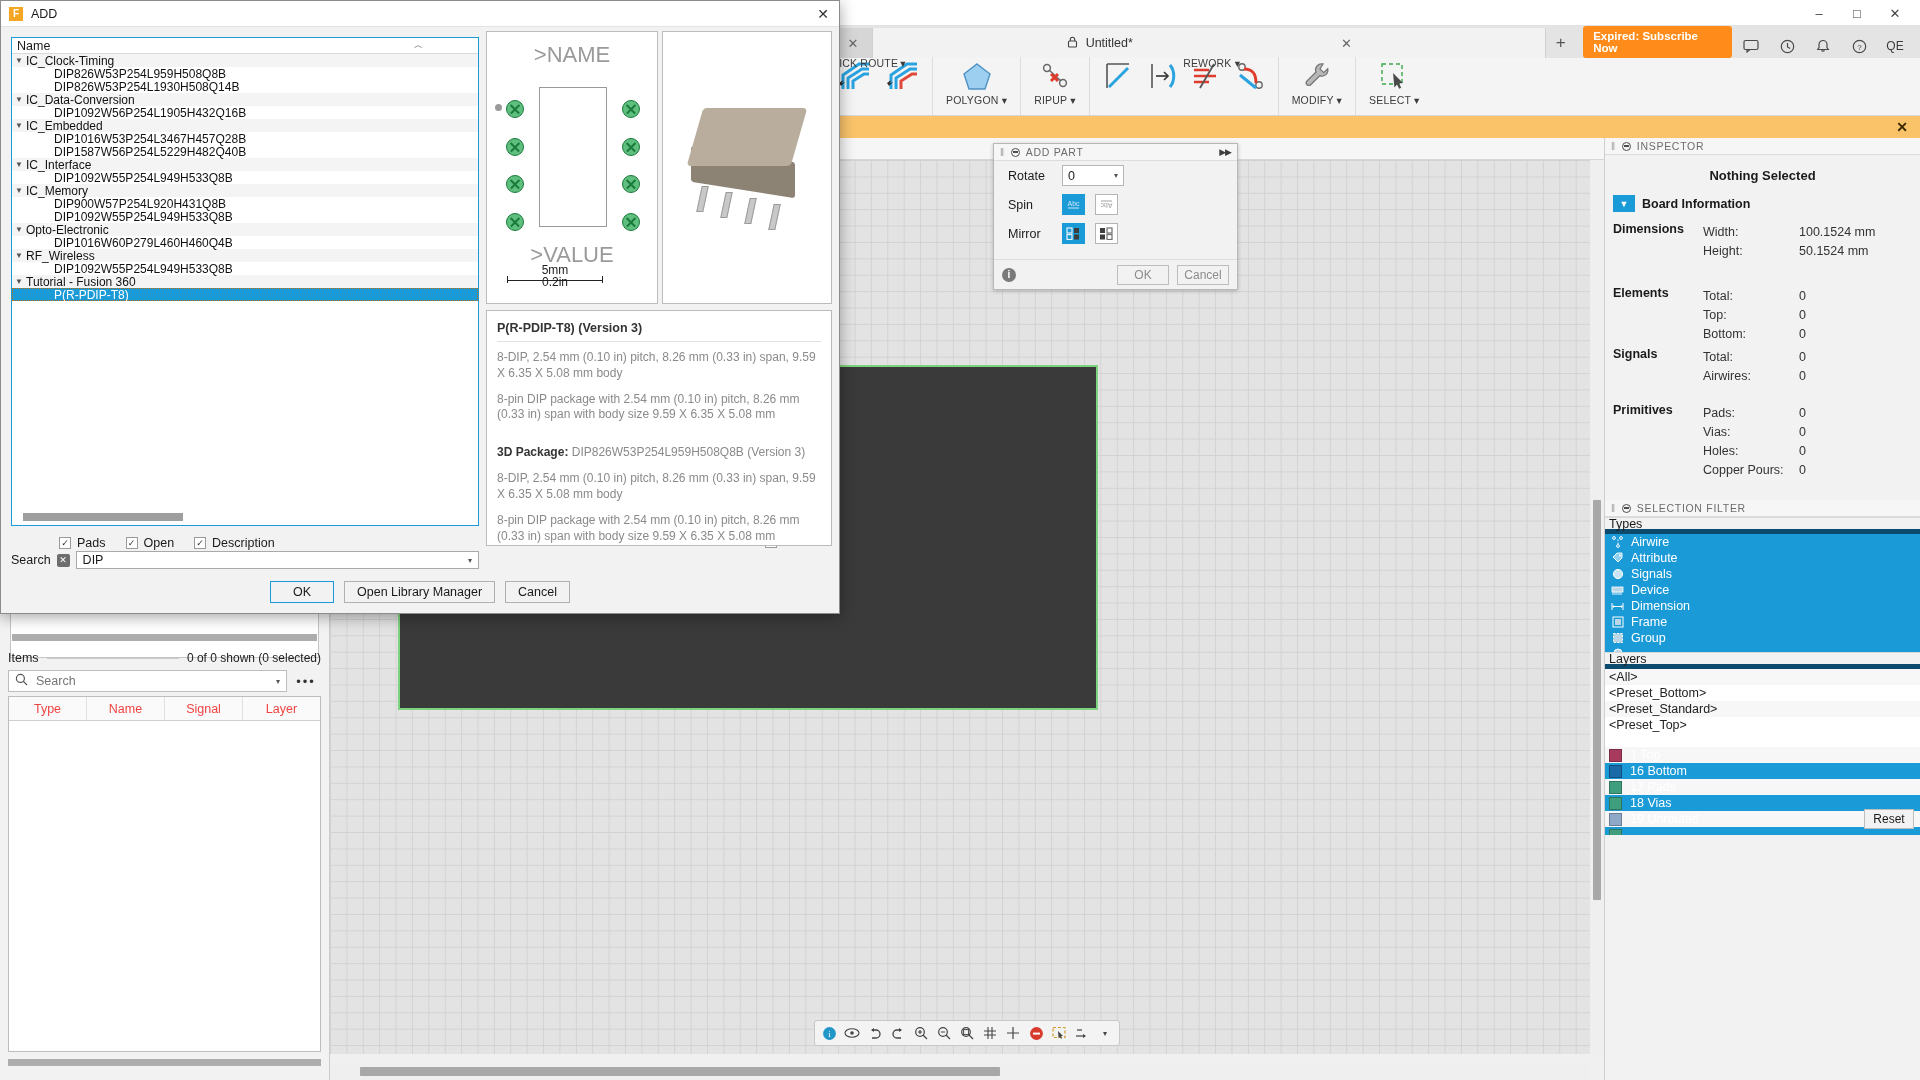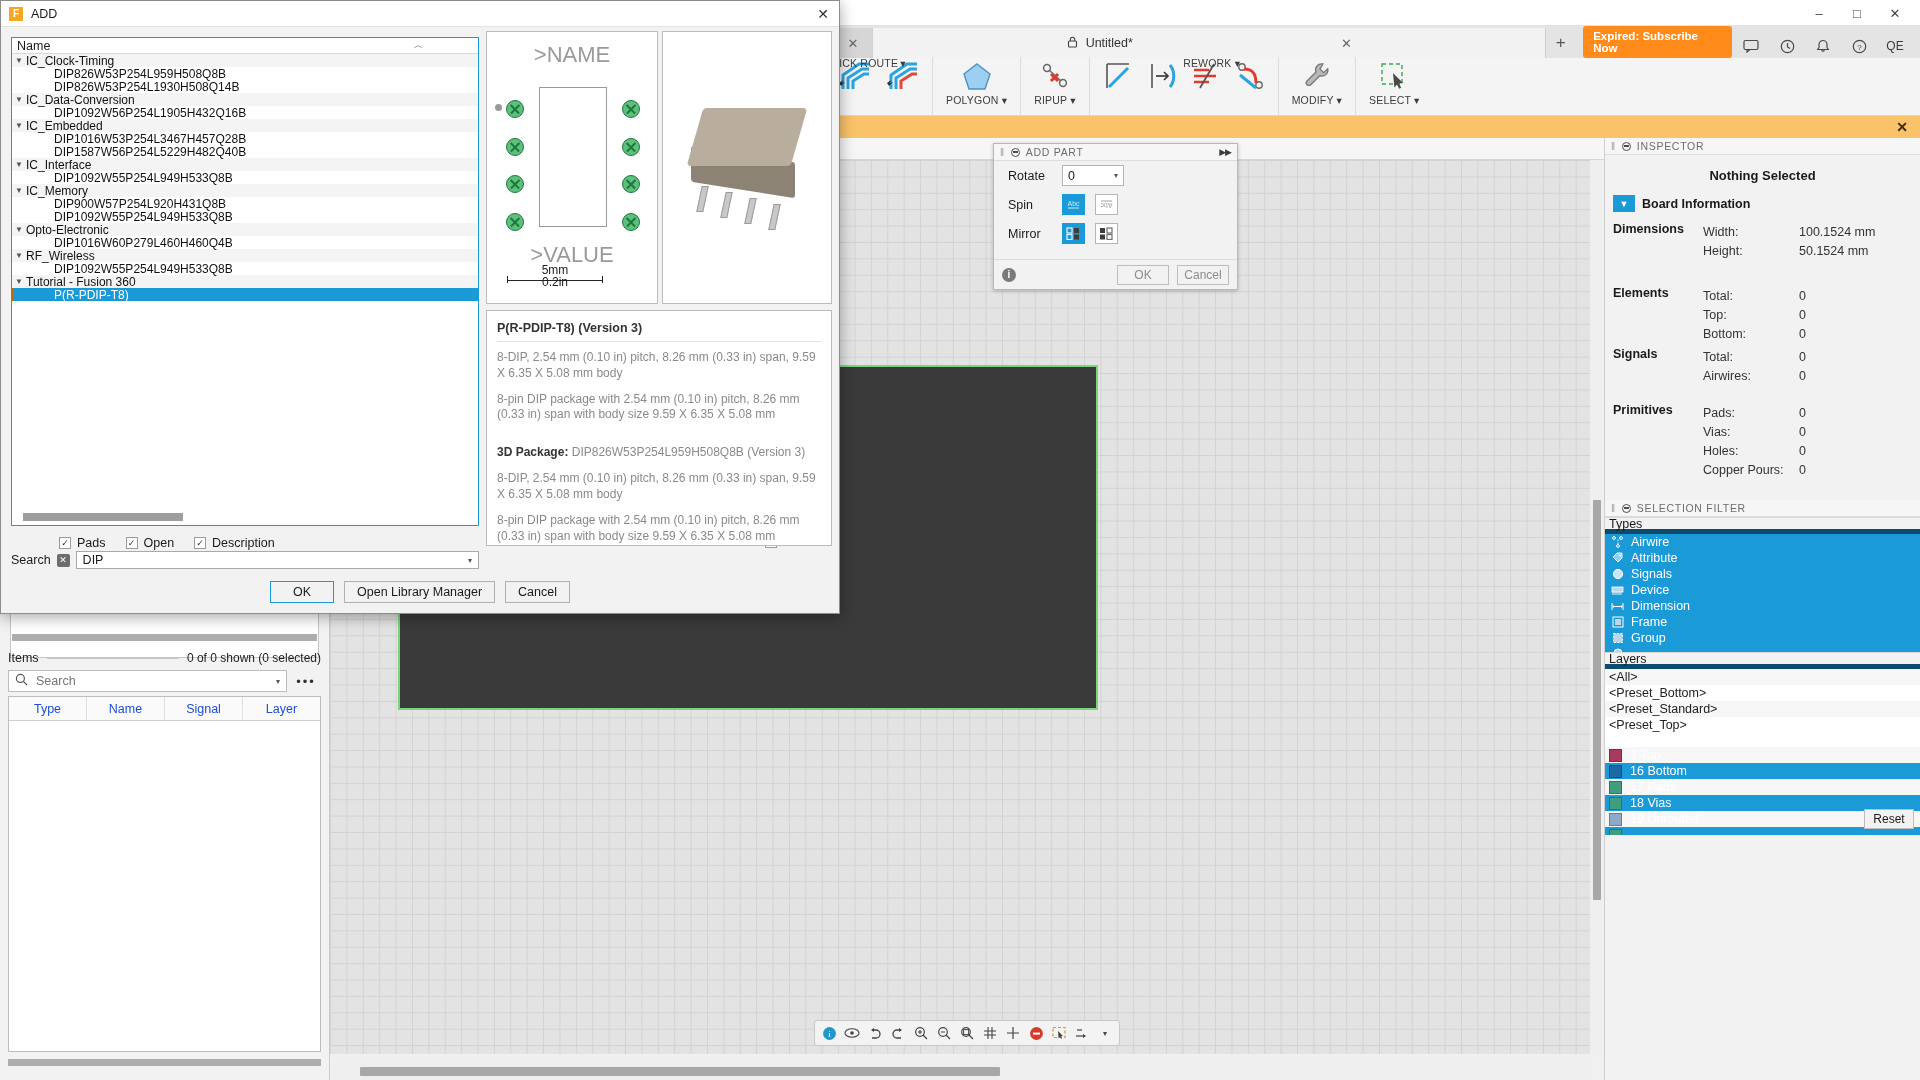--- a/index.html
+++ b/index.html
@@ -64,21 +64,21 @@
   .ld-box { position:absolute; left:10px; right:10px; top:470px; height:50px; background:#fff; border:1px solid #c5c5c5; }
   .ld-scroll { position:absolute; left:12px; right:12px; top:496px; height:7px; background:#adadad; }
   .items-hdr { position:absolute; left:8px; right:8px; top:512px; height:16px; display:flex; align-items:center; font-size:12.5px; color:#222; gap:8px; }
   .items-rule { flex:1; height:1px; background:#c9c9c9; }
   .items-count { font-size:12px; color:#222; }
   .it-search { position:absolute; left:8px; right:42px; top:532px; height:22px; background:#fff; border:1px solid #bdbdbd; display:flex; align-items:center; padding:0 6px; gap:6px; }
   .it-search input { border:0; outline:0; font-size:12.5px; color:#777; background:transparent; flex:1; font-family:"Liberation Sans",sans-serif;}
   .it-dots { position:absolute; right:10px; top:532px; width:26px; height:22px; display:flex; align-items:center; justify-content:center; letter-spacing:2px; color:#333; }
   .it-table { position:absolute; left:8px; right:8px; top:558px; bottom:28px; border:1px solid #bdbdbd; background:#fff; }
   .it-thead { display:flex; height:24px; border-bottom:1px solid #cfcfcf; background:#fafafa; }
-  .it-th { flex:1; display:flex; align-items:center; justify-content:center; font-size:12.5px; color:#1d4ed8; border-right:1px solid #e0e0e0; position:relative;}
+  .it-th { flex:1; display:flex; align-items:center; justify-content:center; font-size:12.5px; color:#ef4444; border-right:1px solid #e0e0e0; position:relative;}
   .it-th:last-child{border-right:0;}
   .it-hscroll { position:absolute; left:8px; right:8px; bottom:14px; height:7px; background:#adadad; }
 
   
   .canvas { position:absolute; top:138px; left:330px; right:316px; bottom:0; background:#f0f0f0; }
   .cv-hdr { position:absolute; top:0; left:0; right:0; height:22px; background:#f6f6f6; border-bottom:1px solid #d6d6d6; display:flex; align-items:center; padding-left:10px; font-size:12px; color:#8b8b8b;}
   .cv-grid {
     position:absolute; top:22px; left:0; right:14px; bottom:26px;
     background-color:#e3e3e3;
     background-image: linear-gradient(to right,#d2d2d2 1px,transparent 1px), linear-gradient(to bottom,#d2d2d2 1px,transparent 1px);

